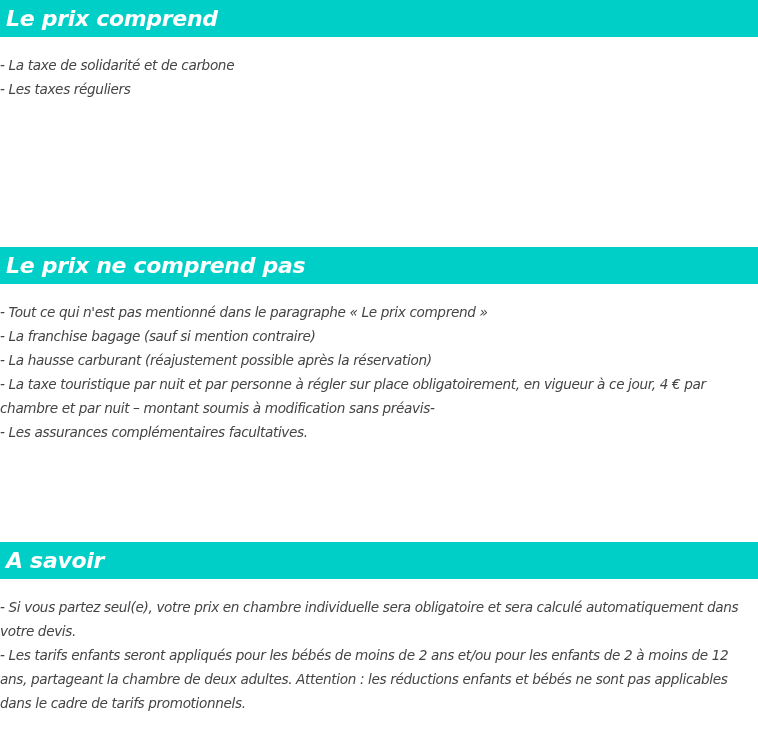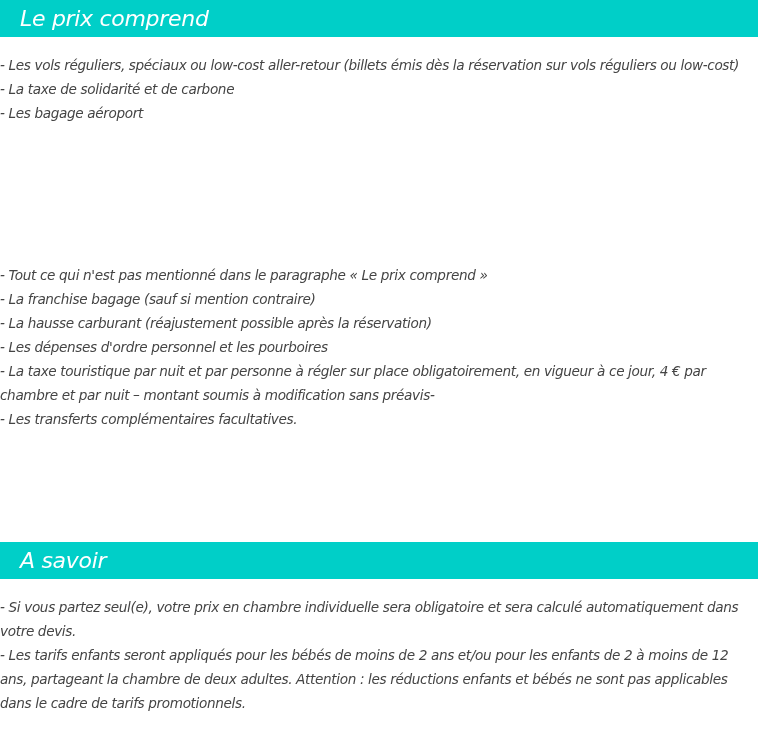--- a/index.html
+++ b/index.html
@@ -17,24 +17,24 @@
     .section {
       position: absolute;
       left: 0;
       width: 758px;
     }
     .section-header {
       height: 37px;
       background: #00CFC8;
       color: #ffffff;
       font-style: italic;
-      font-weight: normal;
+      font-weight: bold;
       font-size: 22px;
       line-height: 37px;
-      padding-left: 20px;
+      padding-left: 6px;
       box-sizing: border-box;
       letter-spacing: -0.3px;
       white-space: nowrap;
     }
     .section-body {
       margin-top: 16px;
       color: #444444;
       font-style: italic;
       font-size: 13.6px;
       line-height: 24px;
@@ -47,34 +47,33 @@
     #s1 { top: 0; }
     #s2 { top: 247px; }
     #s3 { top: 542px; }
   </style>
 </head>
 <body>
 
 <div class="section" id="s1">
   <div class="section-header">Le prix comprend</div>
   <div class="section-body">
-    <span class="line">- Les vols réguliers, spéciaux ou low-cost aller-retour (billets émis dès la réservation sur vols réguliers ou low-cost)</span>
     <span class="line">- La taxe de solidarité et de carbone</span>
-    <span class="line">- Les bagage aéroport</span>
+    <span class="line">- Les taxes réguliers</span>
   </div>
 </div>
 
 <div class="section" id="s2">
+  <div class="section-header">Le prix ne comprend pas</div>
   <div class="section-body">
     <span class="line">- Tout ce qui n'est pas mentionné dans le paragraphe « Le prix comprend »</span>
     <span class="line">- La franchise bagage (sauf si mention contraire)</span>
     <span class="line">- La hausse carburant (réajustement possible après la réservation)</span>
-    <span class="line">- Les dépenses d'ordre personnel et les pourboires</span>
     <span class="line">- La taxe touristique par nuit et par personne à régler sur place obligatoirement, en vigueur à ce jour, 4 € par chambre et par nuit – montant soumis à modification sans préavis-</span>
-    <span class="line">- Les transferts complémentaires facultatives.</span>
+    <span class="line">- Les assurances complémentaires facultatives.</span>
   </div>
 </div>
 
 <div class="section" id="s3">
   <div class="section-header">A savoir</div>
   <div class="section-body">
     <span class="line">- Si vous partez seul(e), votre prix en chambre individuelle sera obligatoire et sera calculé automatiquement dans votre devis.</span>
     <span class="line">- Les tarifs enfants seront appliqués pour les bébés de moins de 2 ans et/ou pour les enfants de 2 à moins de 12 ans, partageant la chambre de deux adultes. Attention : les réductions enfants et bébés ne sont pas applicables dans le cadre de tarifs promotionnels.</span>
   </div>
 </div>

